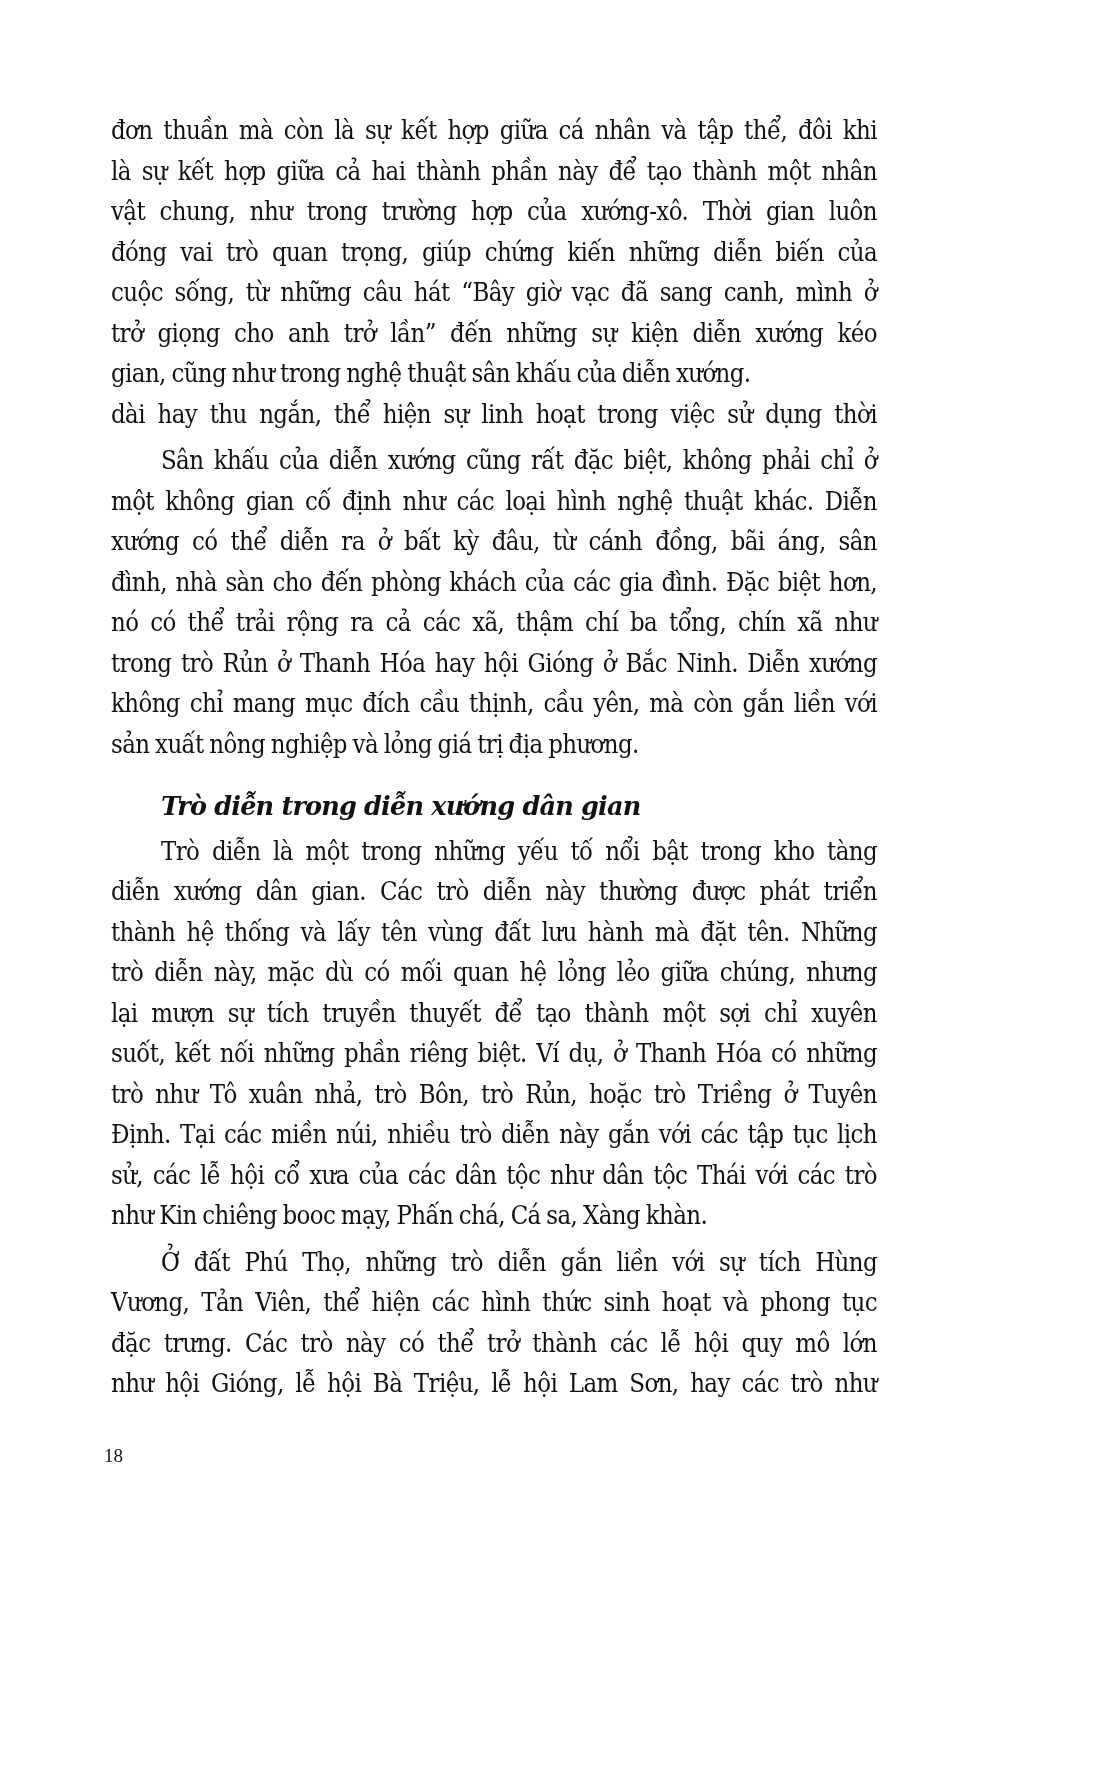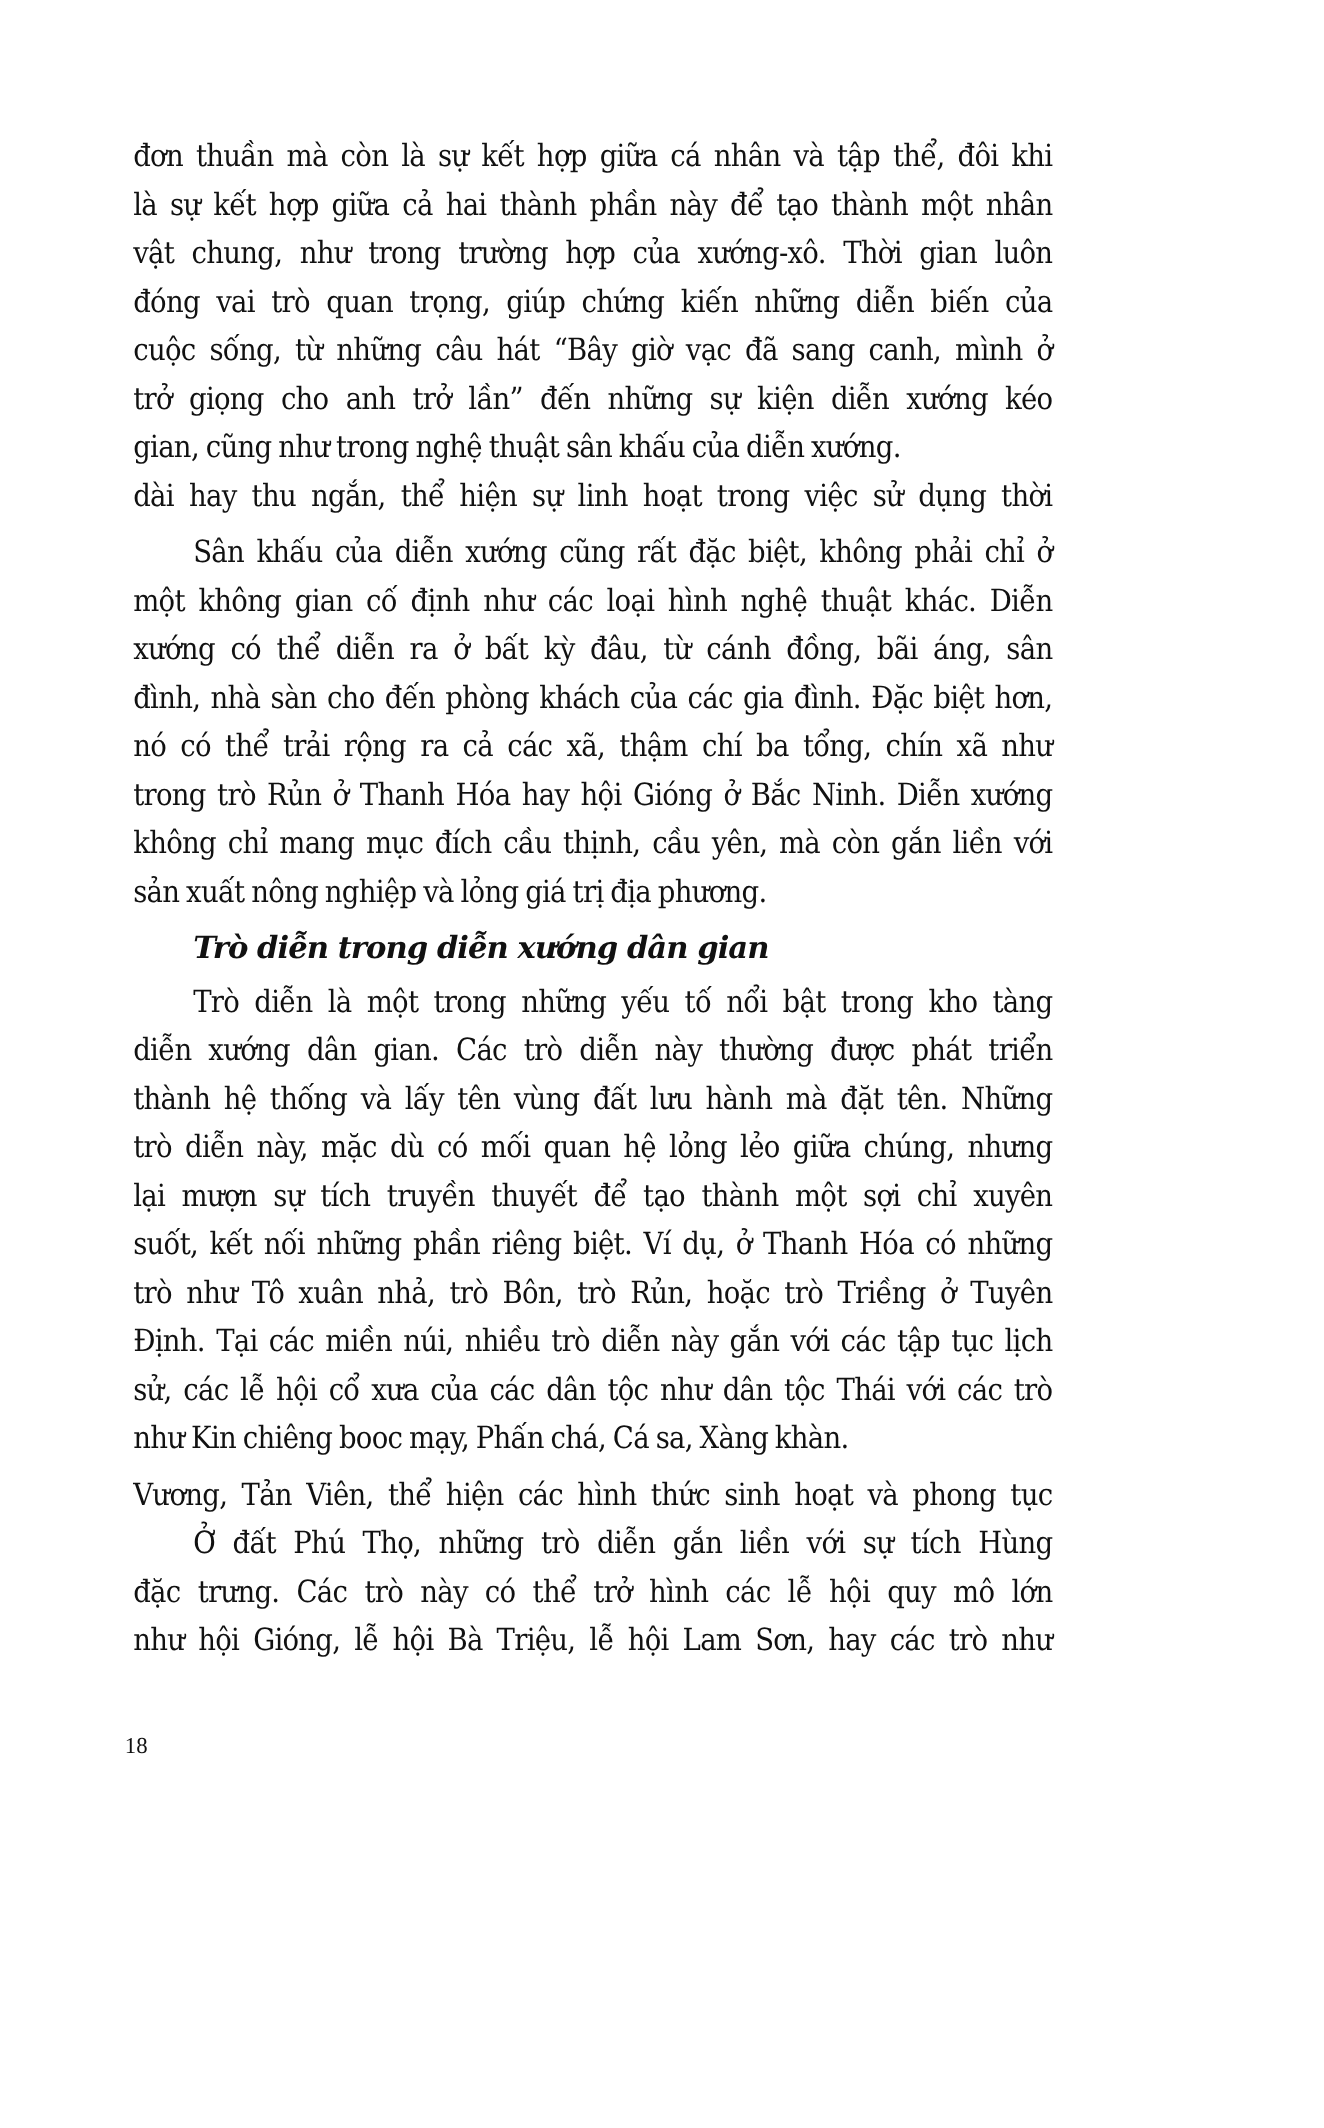--- a/index.html
+++ b/index.html
@@ -48,21 +48,21 @@
     }
     .heading {
       font-family: "DejaVu Serif", "Liberation Serif", serif;
       font-style: italic;
       font-weight: bold;
       font-size: 25.5px;
       line-height: 40.5px;
       height: 40.5px;
       padding-left: 50px;
       letter-spacing: -0.8px;
-      margin-top: 6px;
+      margin-top: 22px;
       margin-bottom: 4px;
     }
     .page-number {
       position: absolute;
       left: 104px;
       top: 1436px;
       font-family: "Liberation Serif", "DejaVu Serif", serif;
       font-size: 19px;
       line-height: 40px;
       color: #111111;
@@ -108,20 +108,20 @@
     <span class="line">suốt, kết nối những phần riêng biệt. Ví dụ, ở Thanh Hóa có những</span>
     <span class="line">trò như Tô xuân nhả, trò Bôn, trò Rủn, hoặc trò Triềng ở Tuyên</span>
     <span class="line">Định. Tại các miền núi, nhiều trò diễn này gắn với các tập tục lịch</span>
     <span class="line">sử, các lễ hội cổ xưa của các dân tộc như dân tộc Thái với các trò</span>
     <span class="line last">như Kin chiêng booc mạy, Phấn chá, Cá sa, Xàng khàn.</span>
   </div>
 
   <div class="gap"></div>
 
   <div class="para">
+    <span class="line indent">Ở đất Phú Thọ, những trò diễn gắn liền với sự tích Hùng</span>
     <span class="line">Vương, Tản Viên, thể hiện các hình thức sinh hoạt và phong tục</span>
-    <span class="line indent">Ở đất Phú Thọ, những trò diễn gắn liền với sự tích Hùng</span>
-    <span class="line">đặc trưng. Các trò này có thể trở hình các lễ hội quy mô lớn</span>
+    <span class="line">đặc trưng. Các trò này có thể trở thành các lễ hội quy mô lớn</span>
     <span class="line">như hội Gióng, lễ hội Bà Triệu, lễ hội Lam Sơn, hay các trò như</span>
   </div>
 </div>
 
 <div class="page-number">18</div>
 
 </body></html>

